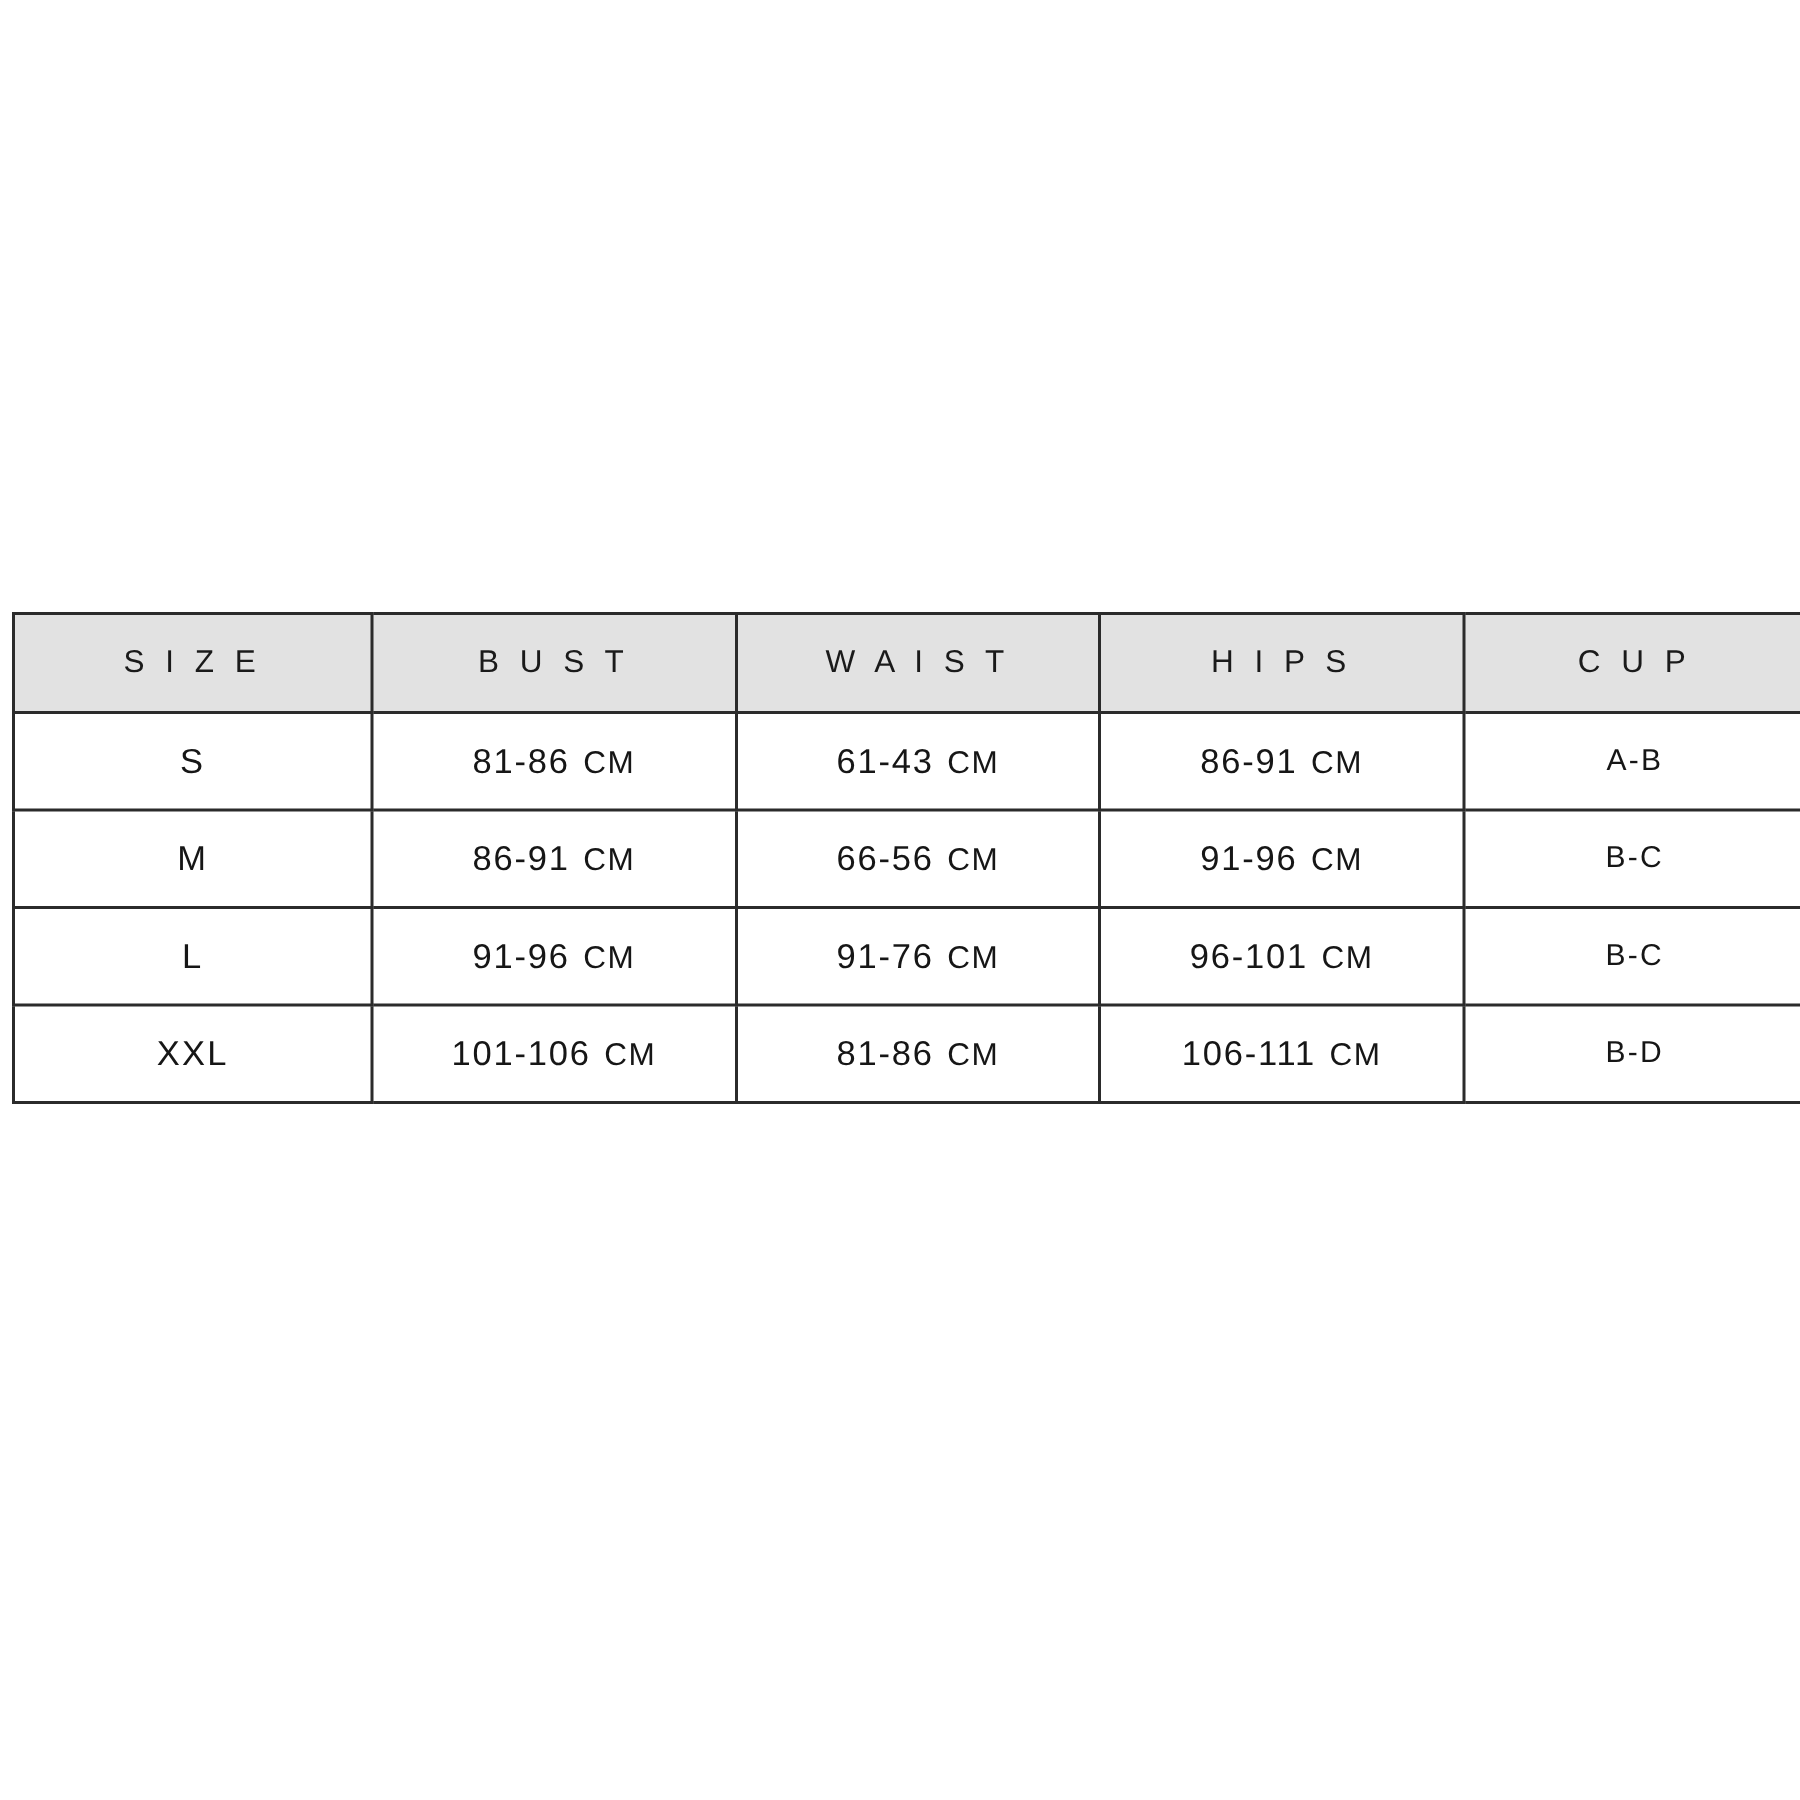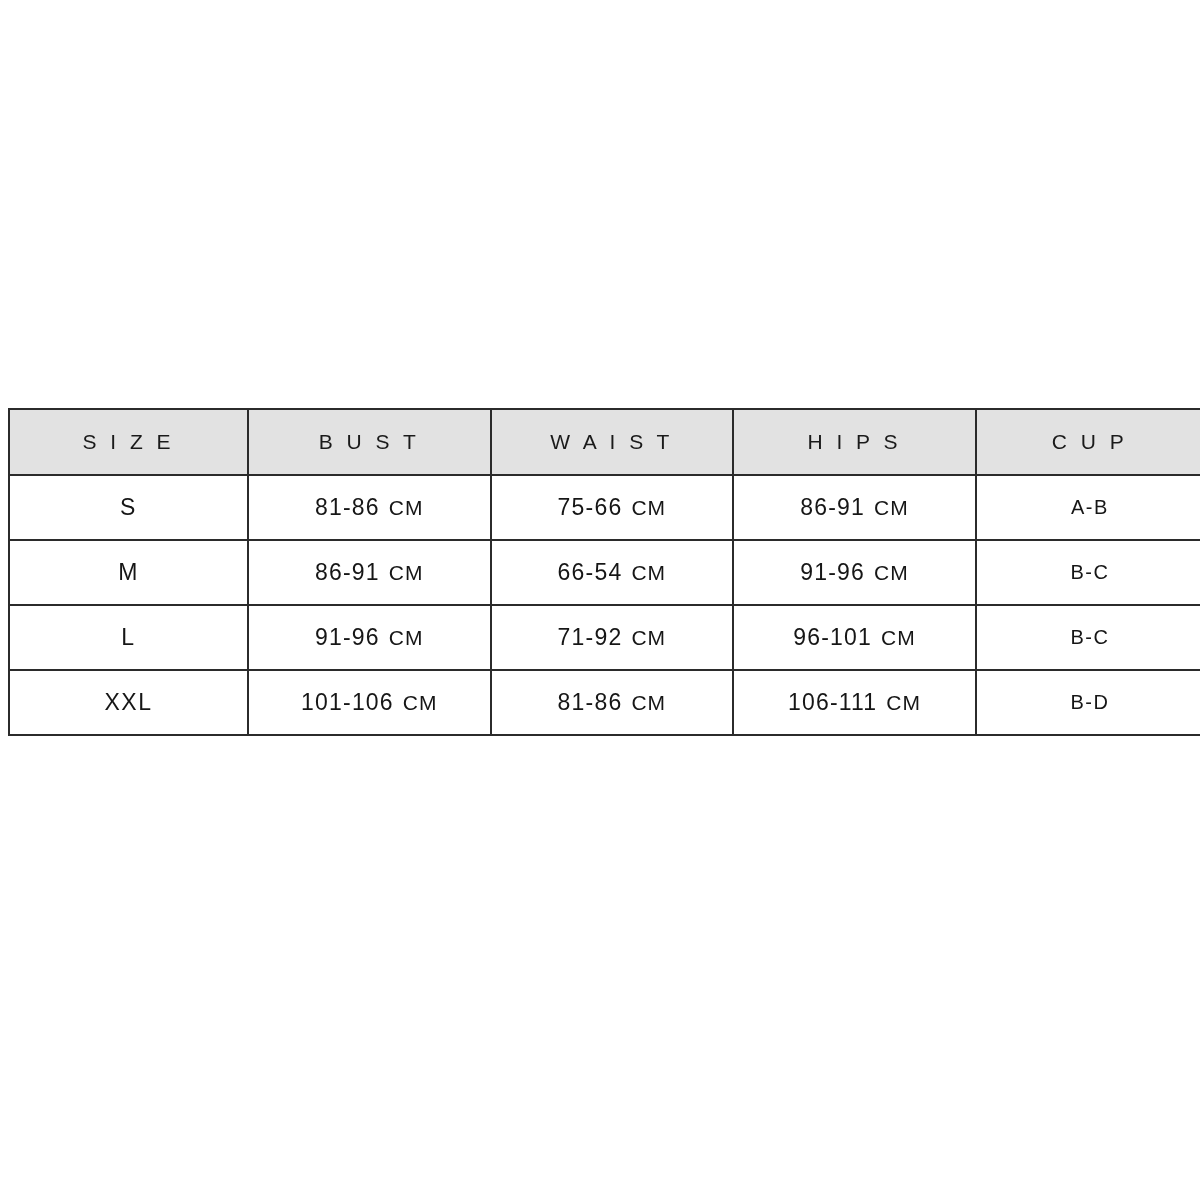--- a/index.html
+++ b/index.html
@@ -98,37 +98,37 @@
         <th>W A I S T</th>
         <th>H I P S</th>
         <th>C U P</th>
       </tr>
     </thead>
     <tbody>
 
       <tr>
         <td class="col-size">S</td>
         <td><span class="meas"><span>81-86</span><span class="unit">CM</span></span></td>
-        <td><span class="meas"><span>75-66</span><span class="unit">CM</span></span></td>
+        <td><span class="meas"><span>61-43</span><span class="unit">CM</span></span></td>
         <td><span class="meas"><span>86-91</span><span class="unit">CM</span></span></td>
         <td class="col-cup">A-B</td>
       </tr>
 
       <tr>
         <td class="col-size">M</td>
         <td><span class="meas"><span>86-91</span><span class="unit">CM</span></span></td>
-        <td><span class="meas"><span>66-54</span><span class="unit">CM</span></span></td>
+        <td><span class="meas"><span>66-56</span><span class="unit">CM</span></span></td>
         <td><span class="meas"><span>91-96</span><span class="unit">CM</span></span></td>
         <td class="col-cup">B-C</td>
       </tr>
 
       <tr>
         <td class="col-size">L</td>
         <td><span class="meas"><span>91-96</span><span class="unit">CM</span></span></td>
-        <td><span class="meas"><span>71-92</span><span class="unit">CM</span></span></td>
+        <td><span class="meas"><span>91-76</span><span class="unit">CM</span></span></td>
         <td><span class="meas"><span>96-101</span><span class="unit">CM</span></span></td>
         <td class="col-cup">B-C</td>
       </tr>
 
 
       <tr>
         <td class="col-size">XXL</td>
         <td><span class="meas"><span>101-106</span><span class="unit">CM</span></span></td>
         <td><span class="meas"><span>81-86</span><span class="unit">CM</span></span></td>
         <td><span class="meas"><span>106-111</span><span class="unit">CM</span></span></td>

